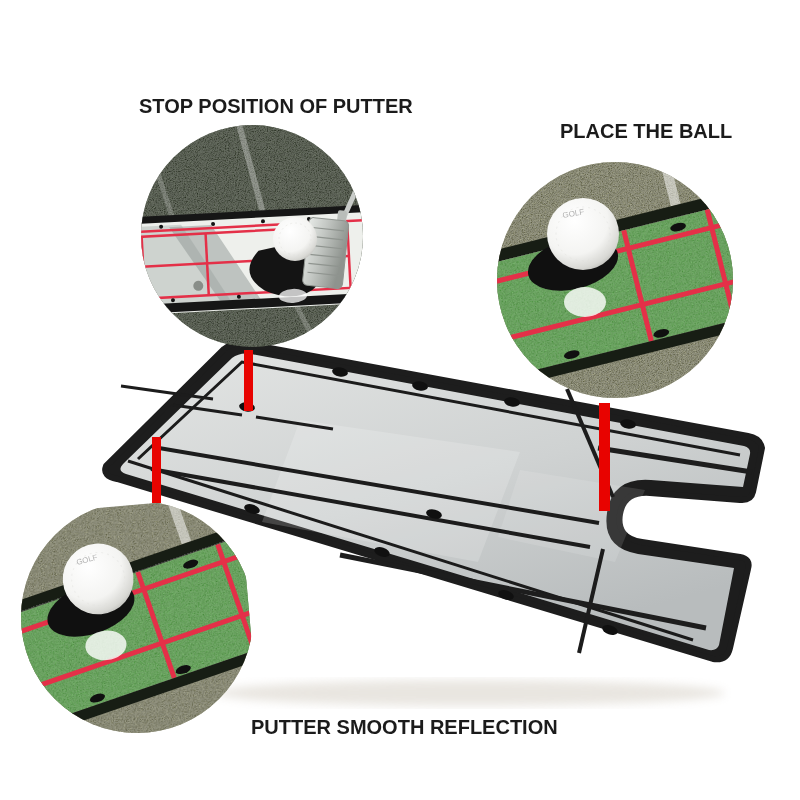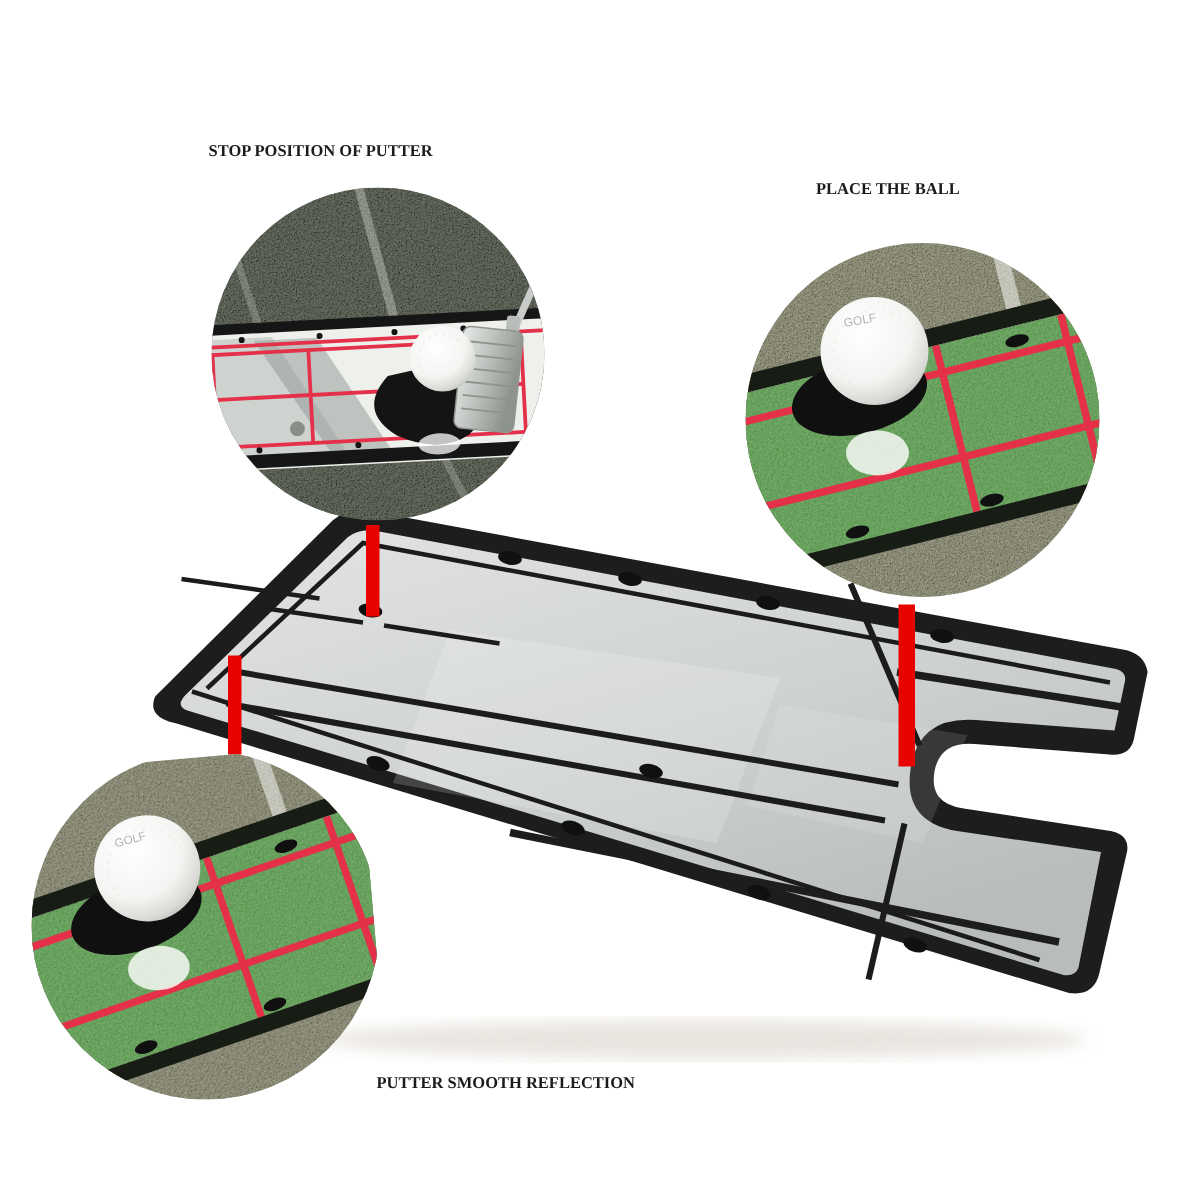--- a/index.html
+++ b/index.html
@@ -1,18 +1,18 @@
 <!DOCTYPE html>
 <html style="--background: #ffffff; --text: #1b1b1b; --connector-red: #e80300; --frame-black: #1d1d1d; --mirror-gray: #cdd0d1; --turf-dark: #45513a; --turf-olive: #8d8e66; --mirror-green: #57ac48; --line-red: #e43048; --ball-white: #ffffff; --putter-silver: #c6c9c6;"><head>
 <meta charset="utf-8">
 <style>
   html,body{margin:0;padding:0;background:#fff;}
   #stage{position:relative;width:800px;height:800px;background:var(--background,#fff);overflow:hidden;
          font-family:"Liberation Sans",sans-serif;}
-  .caption{position:absolute;font-weight:bold;font-size:11px;letter-spacing:0px;color:var(--text,#1b1b1b);white-space:nowrap;font-family:Liberation Serif, serif;}
+  .caption{position:absolute;font-weight:bold;font-size:20px;letter-spacing:0px;color:var(--text,#1b1b1b);white-space:nowrap;}
   .callout{position:absolute;border-radius:50%;overflow:hidden;}
   .callout svg{display:block;}
   #product-svg{position:absolute;left:0;top:0;}
   #shared-defs{position:absolute;width:0;height:0;}
 </style>
 </head>
 <body>
 
 <div id="stage">
 
@@ -180,16 +180,16 @@
     </svg>
   </div>
 
   <div class="callout" style="left:21px;top:501px;width:232px;height:232px">
     <svg width="232" height="232" viewBox="0 0 236 236">
       <use href="#sym-ball-scene" transform="rotate(-5 118 118) translate(-4,4)"></use>
     </svg>
   </div>
 
   <div class="caption" style="left:139px;top:95px">STOP POSITION OF PUTTER</div>
-  <div class="caption" style="left:544px;top:120px">PLACE THE BALL</div>
+  <div class="caption" style="left:560px;top:120px">PLACE THE BALL</div>
   <div class="caption" style="left:251px;top:716px">PUTTER SMOOTH REFLECTION</div>
 
 </div>
 
 </body></html>

